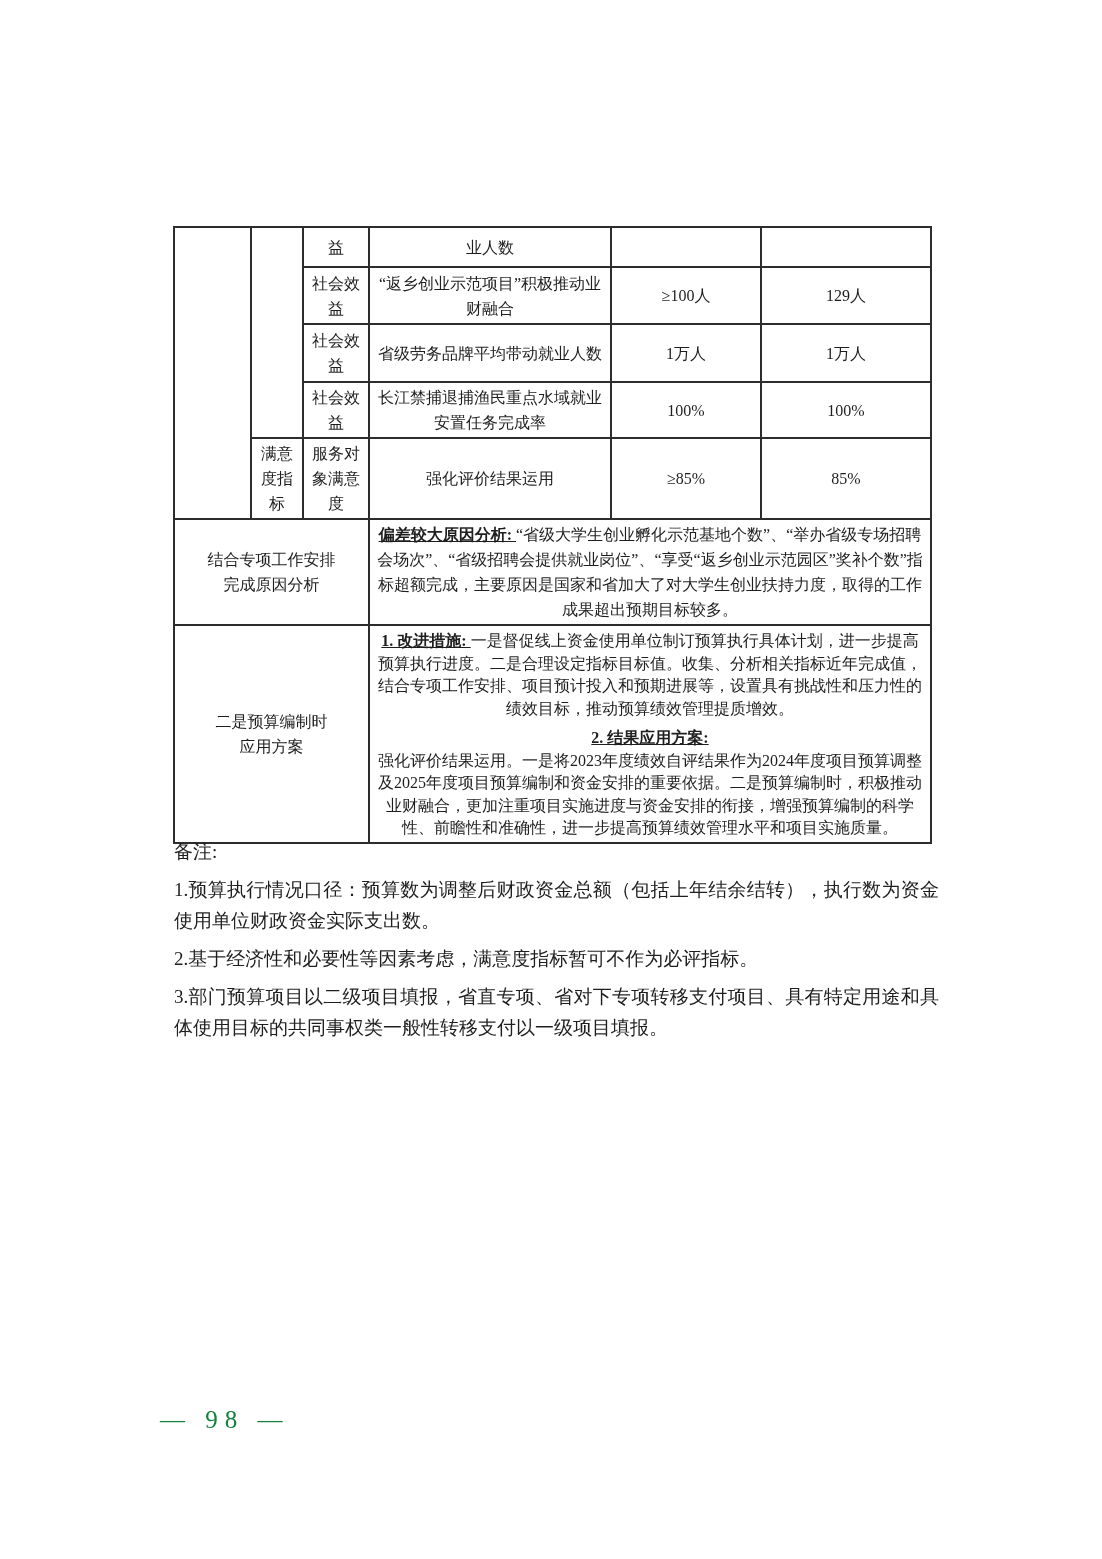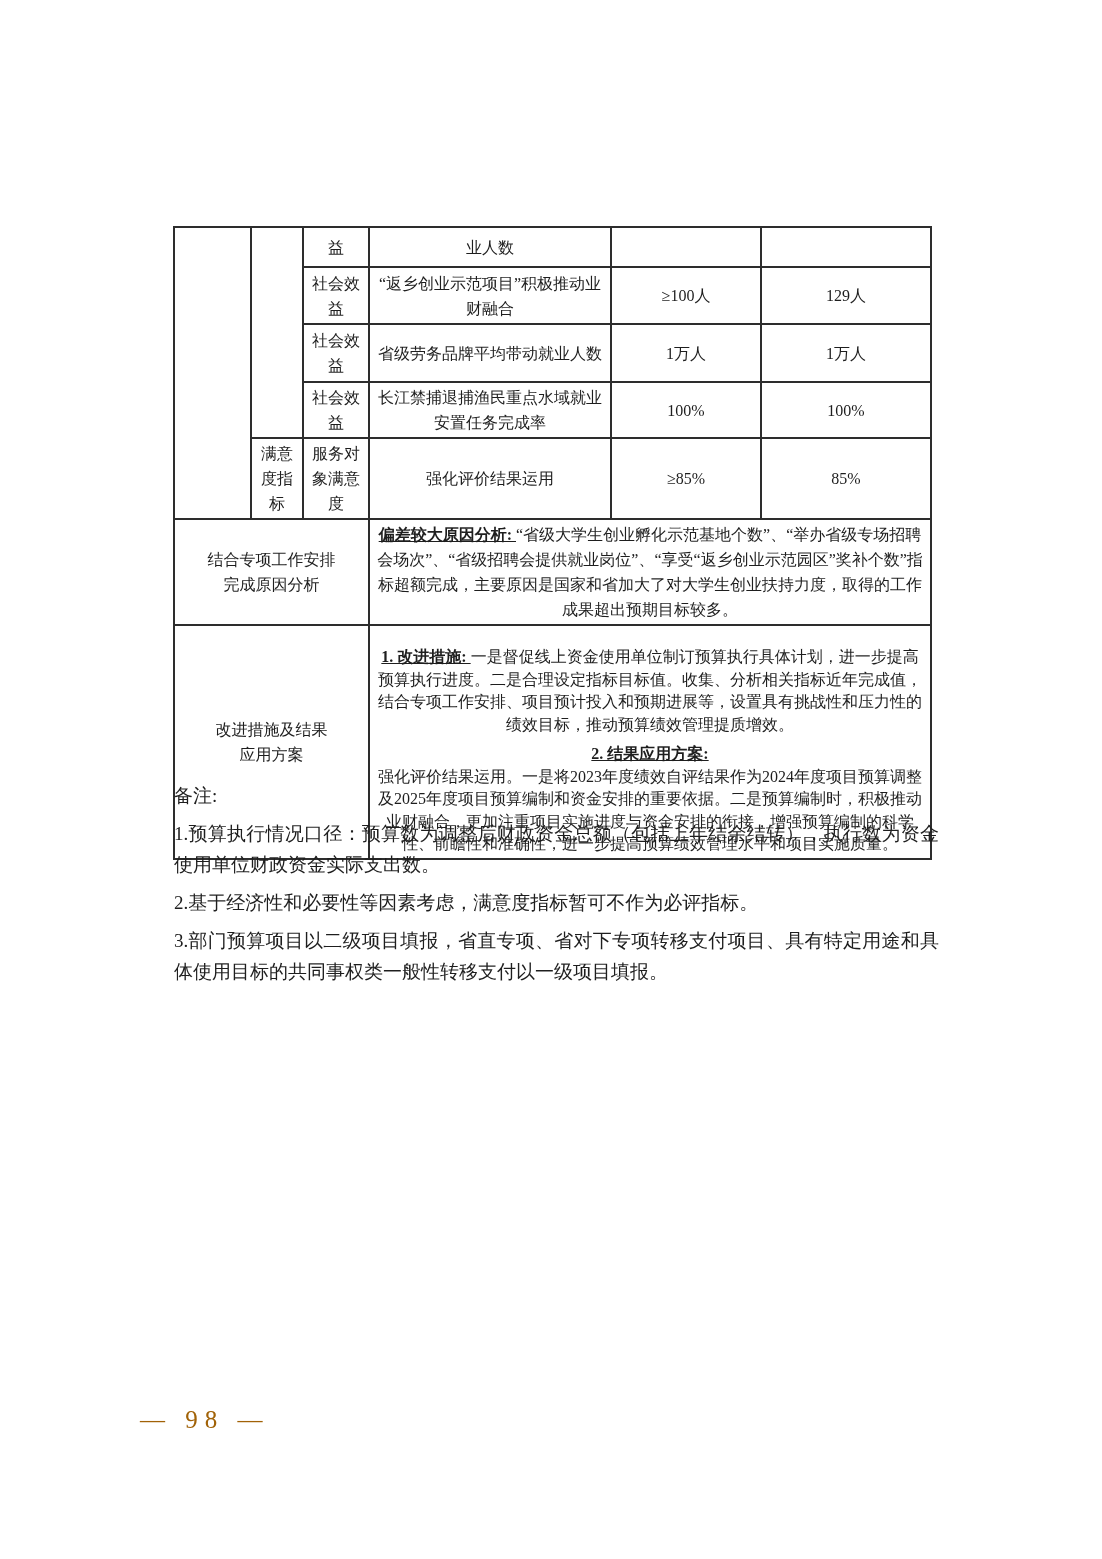--- a/index.html
+++ b/index.html
@@ -41,37 +41,37 @@
   tr.rG { height: 218px; }
 
   td.name-cell { padding: 2px 6px; margin-top: 44px; }
   td.label-cell { font-size: 17px; line-height: 28px; }
   td.content-cell {
     text-align: justify; text-justify: inter-character;
     padding: 4px 10px;
     font-size: 16.5px; line-height: 25px;
     vertical-align: middle;
   }
-  tr.rG td.content-cell { vertical-align: top; line-height: 22.5px; padding-top: 20px; }
+  tr.rG td.content-cell { vertical-align: top; line-height: 22.5px; padding-top: 4px; }
   .b { font-weight: bold; text-decoration: underline; }
   td.content-cell p { margin: 0; }
   p.item2-head { margin-top: 7px !important; }
 
   .notes {
-    position: absolute; left: 174px; top: 780px; width: 765px;
+    position: absolute; left: 174px; top: 836px; width: 765px;
     font-size: 19px; line-height: 31px;
     text-align: justify; text-justify: inter-character;
     word-break: break-all;
   }
   .notes p { margin: 0 0 7px 0; }
 
   .page-number {
-    position: absolute; left: 140px; top: 1406px;
+    position: absolute; left: 160px; top: 1406px;
     font-size: 25px; letter-spacing: 7px;
-    color: #a16207;
+    color: #15803d;
   }
 </style>
 </head>
 <body>
 
 <div class="page">
 
   <table class="perf">
     <colgroup>
       <col class="c1">
@@ -126,21 +126,21 @@
         <div>结合专项工作安排</div>
         <div>完成原因分析</div>
       </td>
       <td colspan="3" class="content-cell">
         <span class="b">偏差较大原因分析: </span><span>“省级大学生创业孵化示范基地个数”、“举办省级专场招聘会场次”、“省级招聘会提供就业岗位”、“享受“返乡创业示范园区”奖补个数”指标超额完成，主要原因是国家和省加大了对大学生创业扶持力度，取得的工作成果超出预期目标较多。</span>
       </td>
     </tr>
 
     <tr class="rG">
       <td colspan="3" class="label-cell">
-        <div>改进措施及结果</div>
+        <div>二是预算编制时</div>
         <div>应用方案</div>
       </td>
       <td colspan="3" class="content-cell">
         <p><span class="b">1. 改进措施: </span><span>一是督促线上资金使用单位制订预算执行具体计划，进一步提高预算执行进度。二是合理设定指标目标值。收集、分析相关指标近年完成值，结合专项工作安排、项目预计投入和预期进展等，设置具有挑战性和压力性的绩效目标，推动预算绩效管理提质增效。</span></p>
         <p class="b item2-head">2. 结果应用方案:</p>
         <p>强化评价结果运用。一是将2023年度绩效自评结果作为2024年度项目预算调整及2025年度项目预算编制和资金安排的重要依据。二是预算编制时，积极推动业财融合，更加注重项目实施进度与资金安排的衔接，增强预算编制的科学性、前瞻性和准确性，进一步提高预算绩效管理水平和项目实施质量。</p>
       </td>
     </tr>
   </tbody>
     </table>

